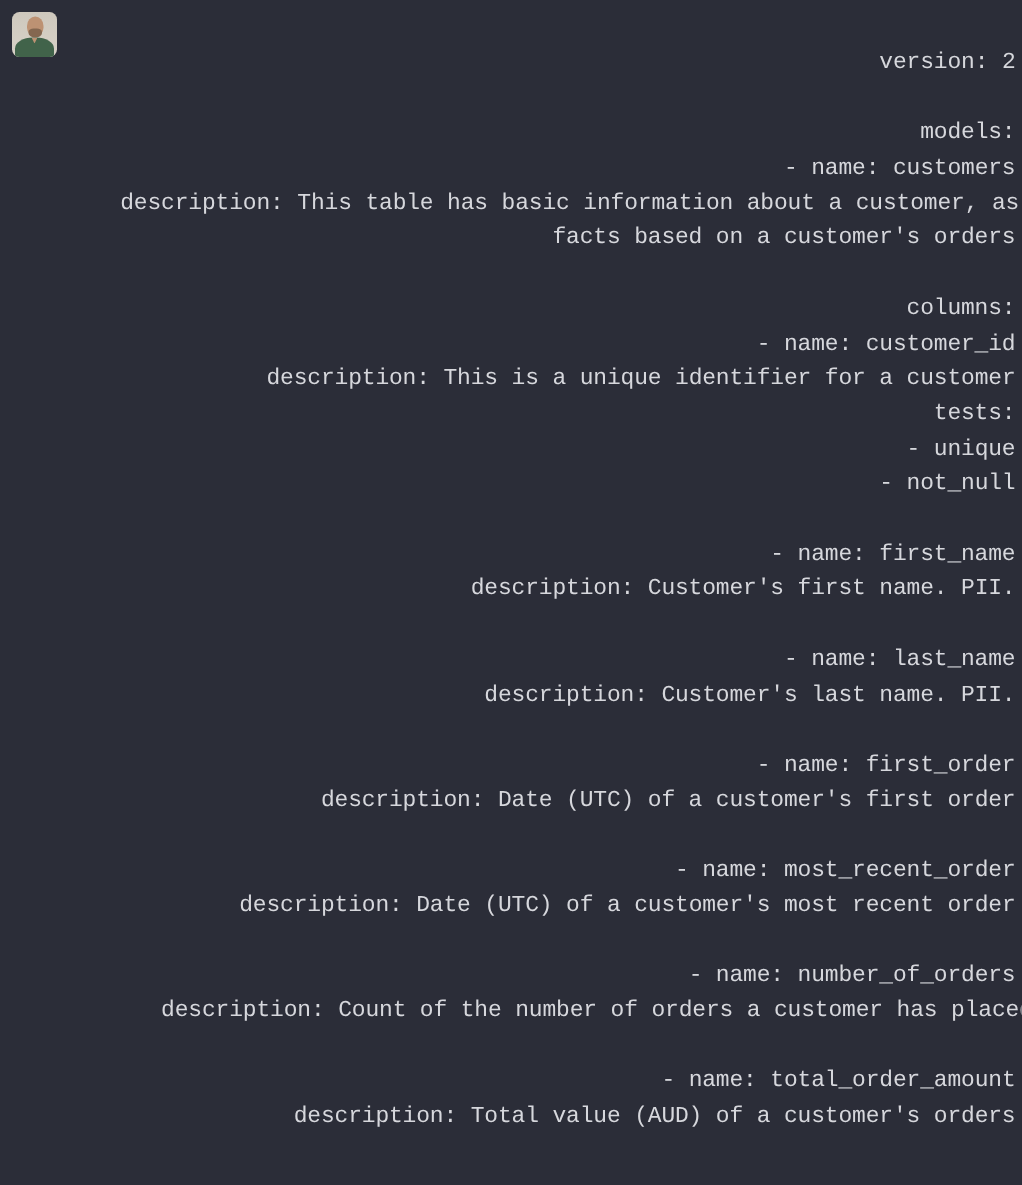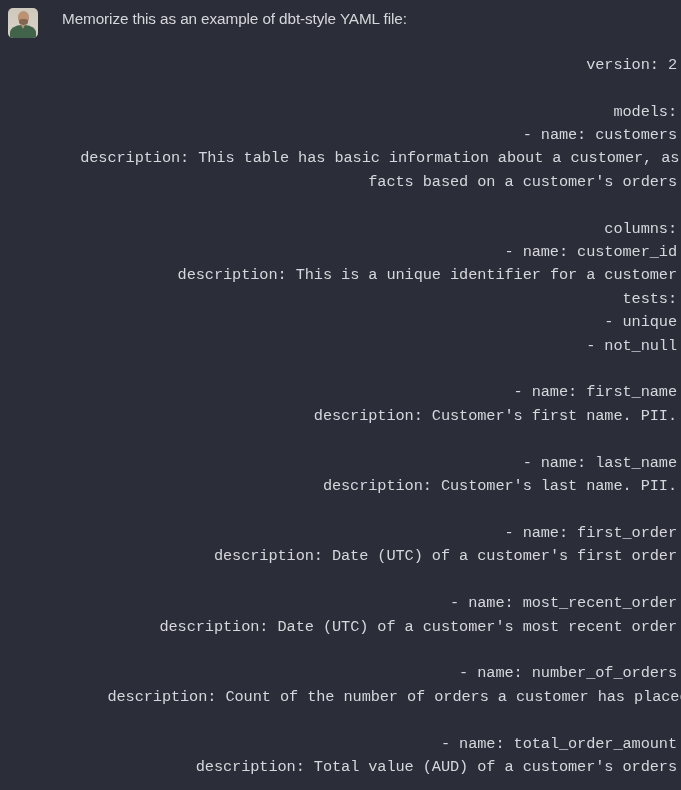--- a/index.html
+++ b/index.html
@@ -96,21 +96,20 @@
 <body>
 
 <div class="message-row">
   <div class="avatar">
     <div class="avatar-head"></div>
     <div class="avatar-beard"></div>
     <div class="avatar-shirt"></div>
     <div class="avatar-collar"></div>
   </div>
   <div class="message-content">
-    <div class="intro-line">Memorize this as an example of dbt-style YAML file:</div>
     <div class="yaml-text">version: 2
 
 models:
  - name: customers
   description: This table has basic information about a customer, as well as some derived
 facts based on a customer's orders
 
    columns:
     - name: customer_id
      description: This is a unique identifier for a customer

